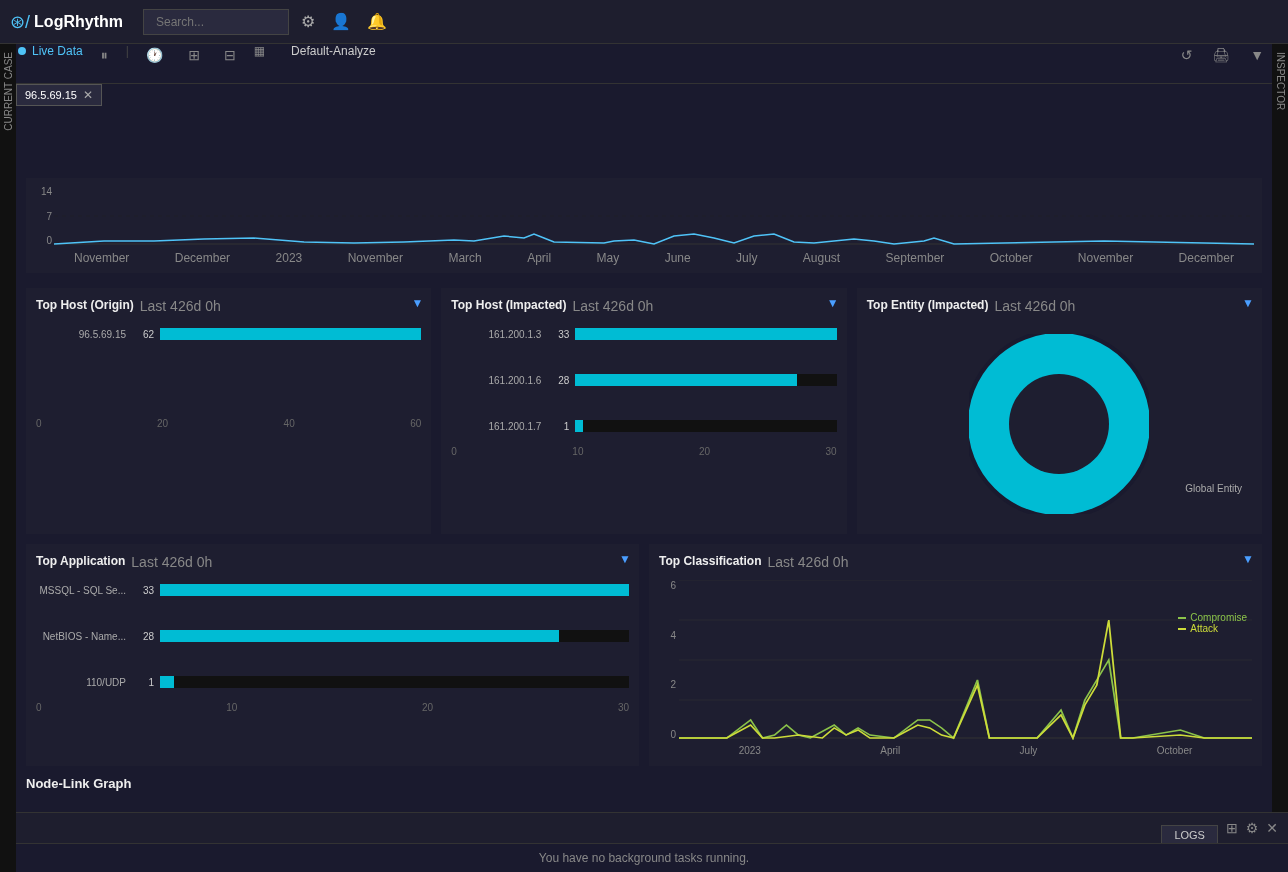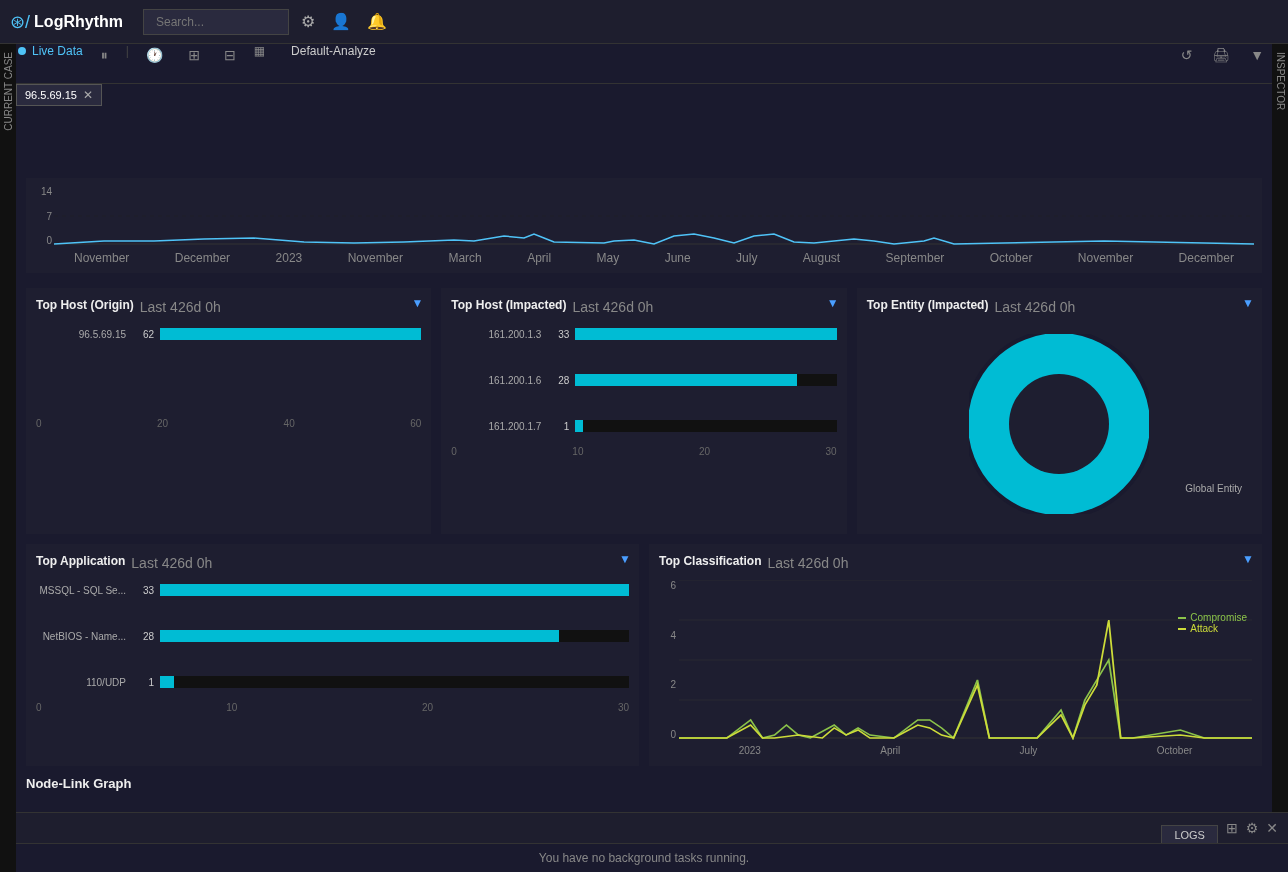--- a/index.html
+++ b/index.html
@@ -162,21 +162,20 @@
       font-weight: 600;
       margin-bottom: 4px;
     }
     .widget-subtitle {
       font-size: 14px;
       color: #888;
       margin-left: 6px;
     }
     .widget-header {
       display: flex;
-      align-items: center;
       margin-bottom: 8px;
     }
     .filter-icon { color: #4a9eff; font-size: 12px; position: absolute; right: 8px; top: 8px; cursor: pointer; }
 
     
     .bar-chart { padding: 4px 0; }
     .bar-row { display: flex; align-items: center; margin-bottom: 14px; gap: 6px; }
     .bar-label { width: 90px; text-align: right; color: #aaa; font-size: 10px; overflow: hidden; text-overflow: ellipsis; white-space: nowrap; }
     .bar-value { width: 22px; text-align: right; color: #ccc; font-size: 10px; }
     .bar-container { flex: 1; height: 12px; background: #111; position: relative; }

